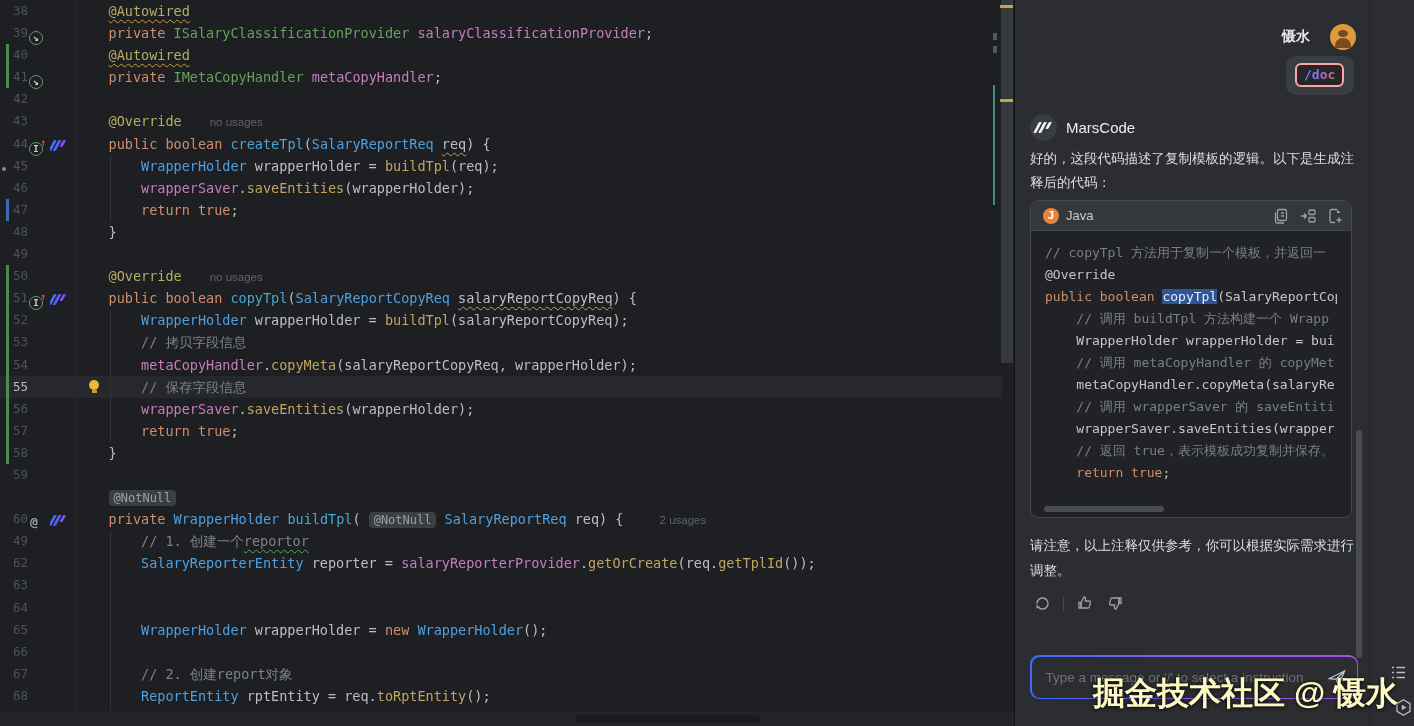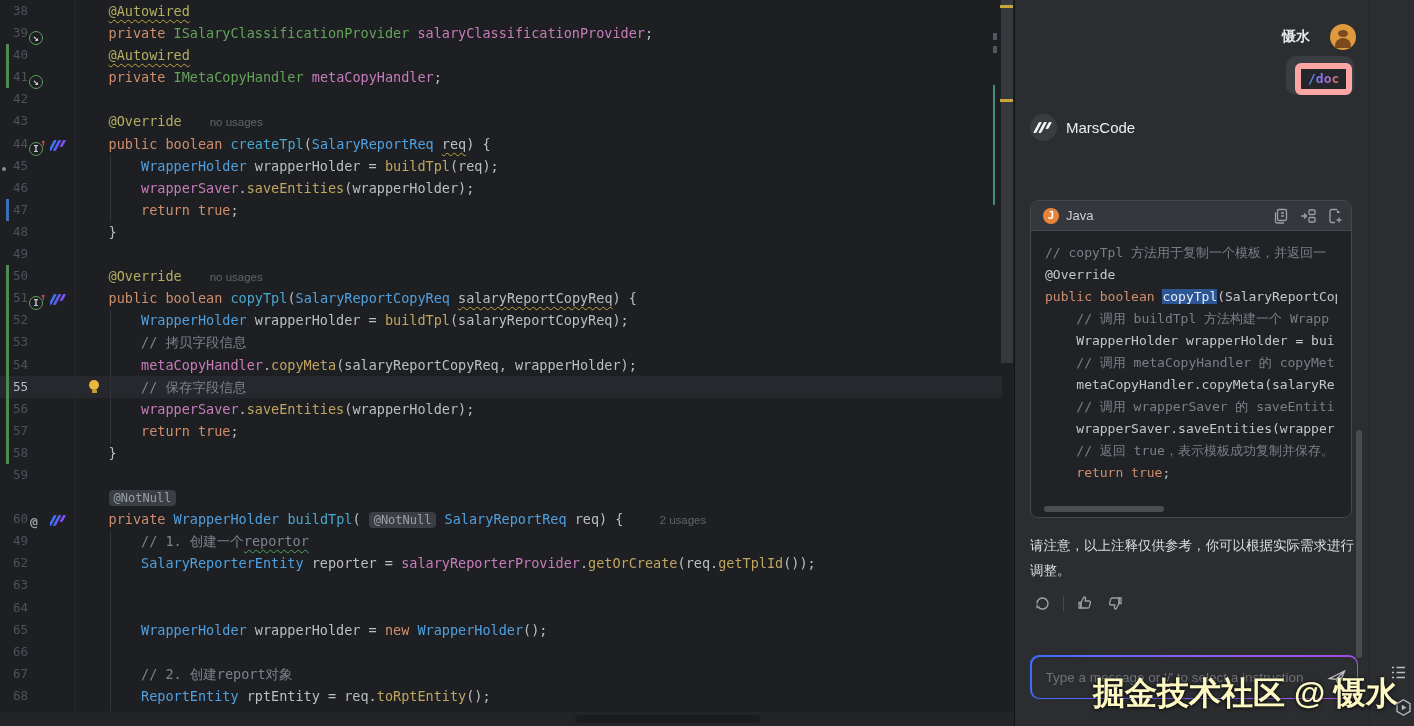--- a/index.html
+++ b/index.html
@@ -59,21 +59,21 @@
   .panel { position:absolute; left:1014px; top:0; width:400px; height:726px; background:#2B2D30;
            border-left:1px solid #131416; color:#DFE1E5; }
   .rail-sep { position:absolute; left:354px; top:0; width:1px; height:726px; background:#222326; }
   .user-name { position:absolute; left:1271px; top:28px; width:50px; text-align:center;
                font-weight:bold; font-size:14px; color:#E8EAED; }
   .avatar { position:absolute; left:1330px; top:24px; width:26px; height:26px; border-radius:50%;
             background:#E09A3E; overflow:hidden; }
   .avatar .head { position:absolute; left:8px; top:6px; width:10px; height:7px; border-radius:50%; background:#7A4A1E; }
   .avatar .body { position:absolute; left:5px; top:14px; width:16px; height:10px; border-radius:8px 8px 0 0; background:#7A4A1E; }
   .bubble { position:absolute; left:1286px; top:56px; width:68px; height:39px; background:#3A3D41; border-radius:10px; }
-  .cmd-chip { position:absolute; left:9px; top:7px; padding:2px 7px 3px; border:6px solid #fca5a5; border-radius:6px;
+  .cmd-chip { position:absolute; left:9px; top:7px; padding:2px 7px 3px; border:2px solid #fca5a5; border-radius:6px;
               background:#24262A; font:bold 13px "DejaVu Sans Mono", monospace;
               background-image:none; }
   .cmd-chip span { background:linear-gradient(90deg,#5B8CFF 0%,#9A6FE8 55%,#E4705C 100%);
               -webkit-background-clip:text; background-clip:text; color:transparent; }
   .mars-logo { position:absolute; left:1030px; top:114px; width:27px; height:27px; border-radius:50%;
                background:#393C40; }
   .assistant-name { position:absolute; left:1066px; top:119px; font-weight:normal; font-size:15px; color:#ECEEF1; }
   .intro { position:absolute; left:1030px; top:147px; width:332px; font-size:13.5px; line-height:24px; color:#DDDFE3; }
   .codeblock { position:absolute; left:1030px; top:200px; width:322px; height:318px;
                border:1px solid #45484E; border-radius:8px; background:#202225; overflow:hidden; }
@@ -195,20 +195,21 @@
     <svg width="27" height="27" viewBox="0 0 27 27">
       <g transform="translate(6,8) skewX(-28)" fill="#F2F4F6">
         <rect x="3" y="0" width="3" height="11" rx="1"></rect>
         <rect x="8" y="0" width="3" height="11" rx="1"></rect>
         <rect x="13" y="0" width="3" height="7" rx="1"></rect>
       </g>
     </svg>
   </div>
   <div class="assistant-name">MarsCode</div>
 
+  <div class="intro">好的，这段代码描述了复制模板的逻辑。以下是生成注释后的代码：</div>
 
   <div class="codeblock">
     <div class="cb-head">
       <div class="java-ic">J</div>
       <div class="cb-lang">Java</div>
       <div class="cb-ic" style="left:240px;">
         <svg width="18" height="18" viewBox="0 0 18 18" fill="none" stroke="currentColor" stroke-width="1.3">
           <rect x="6.5" y="2.5" width="9" height="11" rx="1.5"></rect>
             <path d="M10 6h3M10 9h3"></path>
           <path d="M4.5 5.5v9a1.5 1.5 0 0 0 1.5 1.5h7"></path>

